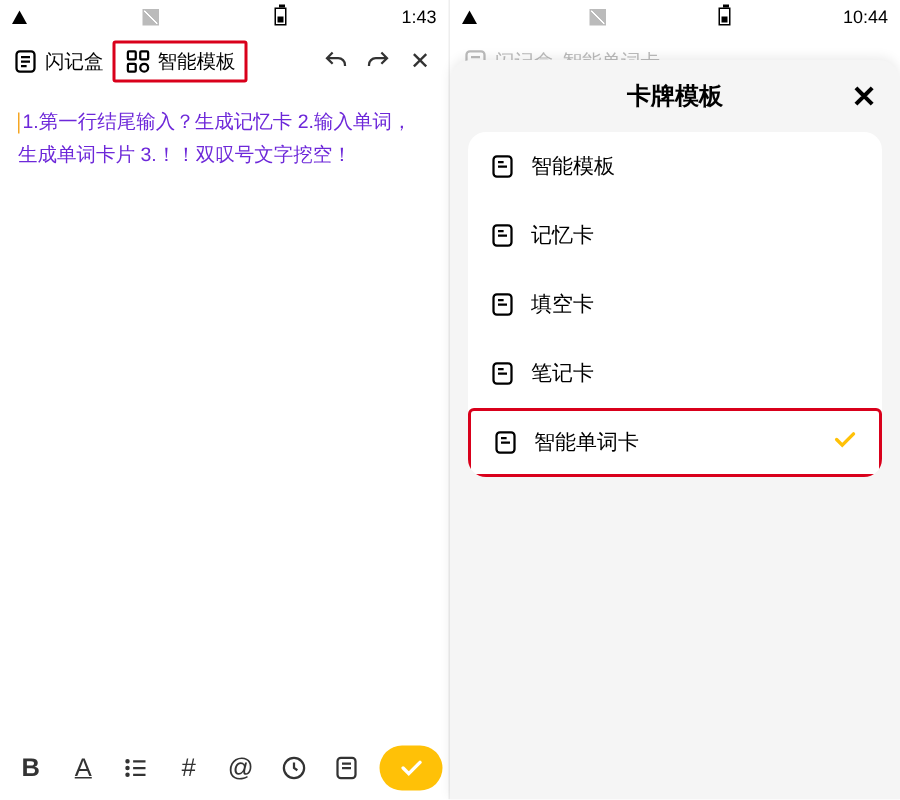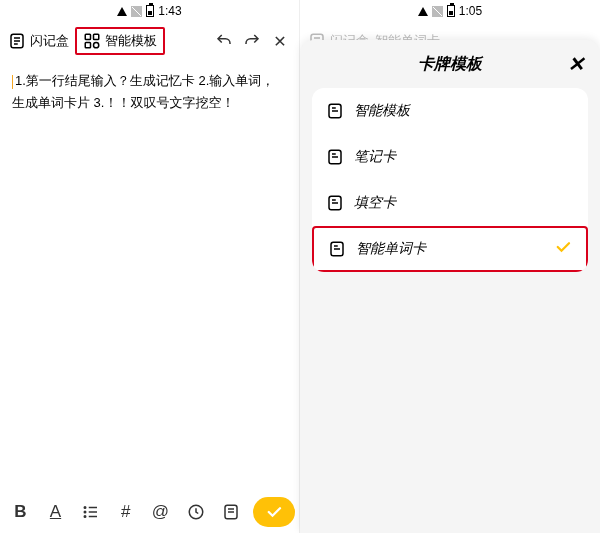--- a/index.html
+++ b/index.html
@@ -17,21 +17,21 @@
     position: relative;
     display: flex;
     flex-direction: column;
   }
   .screen-left { border-right: 1px solid #eee; }
 
   
   .statusbar {
     height: 22px;
     display: flex;
-    justify-content: center;
+    justify-content: space-between;
     align-items: center;
     gap: 4px;
     padding: 0 8px;
     font-size: 12px;
     color: #000;
   }
   .statusbar .tri {
     width: 0; height: 0;
     border-left: 5px solid transparent;
     border-right: 5px solid transparent;
@@ -81,21 +81,21 @@
     display: flex; align-items: center; justify-content: center;
     font-size: 16px; color: #333;
   }
 
   
   .editor {
     flex: 1;
     padding: 10px 12px;
     font-size: 13px;
     line-height: 1.7;
-    color: #000000;
+    color: #6d28d9;
     position: relative;
   }
   .editor .cursor {
     display:inline-block; width:1px; height:14px; background:#f5a623; vertical-align:middle; margin-right:2px;
   }
 
   
   .formatbar {
     height: 42px;
     display: flex;
@@ -125,21 +125,21 @@
   .screen-right .topbar { color:#bbb; }
   .screen-right .topbar .brand,
   .screen-right .topbar .template-btn2 { color:#bbb; font-size:13px;}
   .overlay {
     position: absolute;
     left:0; right:0; top: 40px; bottom:0;
     background: #f5f5f5;
     border-top-left-radius: 14px;
     border-top-right-radius: 14px;
     box-shadow: 0 -2px 8px rgba(0,0,0,.08);
-    display:flex; flex-direction:column;font-style:italic;
+    display:flex; flex-direction:column;
   }
   .overlay-header {
     height: 48px;
     display:flex; align-items:center; justify-content:center;
     position: relative;
     font-size: 16px; font-weight: 600;
   }
   .overlay-header .close {
     position:absolute; right:12px; top:12px;
     width:24px; height:24px;
@@ -253,21 +253,21 @@
         </svg>
     </div>
   </div>
 </div>
 
 <div class="screen screen-right">
   <div class="statusbar">
     <span class="tri"></span>
     <span class="sq"></span>
     <span class="bat"></span>
-    <span>1:05</span>
+    <span>10:44</span>
   </div>
 
   <div class="topbar">
     <div class="brand">
       <span class="ico">
         <svg viewBox="0 0 24 24" fill="none" stroke="#bbb" stroke-width="2">
             <rect x="4" y="3" width="16" height="18" rx="3"></rect>
             <path d="M8 8h8M8 12h8"></path>
           </svg>
       </span>
@@ -294,30 +294,39 @@
           </span>
         <span>智能模板</span>
       </div>
       <div class="card-item">
         <span class="ico cardico">
             <svg viewBox="0 0 24 24" fill="none" stroke="#000" stroke-width="2">
               <rect x="4" y="3" width="16" height="18" rx="3"></rect>
               <path d="M8 8h5M8 12h8"></path>
             </svg>
           </span>
+        <span>记忆卡</span>
+      </div>
+      <div class="card-item">
+        <span class="ico cardico">
+            <svg viewBox="0 0 24 24" fill="none" stroke="#000" stroke-width="2">
+              <rect x="4" y="3" width="16" height="18" rx="3"></rect>
+              <path d="M8 8h5M8 12h8"></path>
+            </svg>
+          </span>
+        <span>填空卡</span>
+      </div>
+      <div class="card-item">
+        <span class="ico cardico">
+            <svg viewBox="0 0 24 24" fill="none" stroke="#000" stroke-width="2">
+              <rect x="4" y="3" width="16" height="18" rx="3"></rect>
+              <path d="M8 8h5M8 12h8"></path>
+            </svg>
+          </span>
         <span>笔记卡</span>
-      </div>
-      <div class="card-item">
-        <span class="ico cardico">
-            <svg viewBox="0 0 24 24" fill="none" stroke="#000" stroke-width="2">
-              <rect x="4" y="3" width="16" height="18" rx="3"></rect>
-              <path d="M8 8h5M8 12h8"></path>
-            </svg>
-          </span>
-        <span>填空卡</span>
       </div>
       <div class="card-item selected-row">
         <span class="ico cardico">
             <svg viewBox="0 0 24 24" fill="none" stroke="#000" stroke-width="2">
               <rect x="4" y="3" width="16" height="18" rx="3"></rect>
               <path d="M8 8h5M8 12h8"></path>
             </svg>
           </span>
         <span>智能单词卡</span>
         <span class="check">

